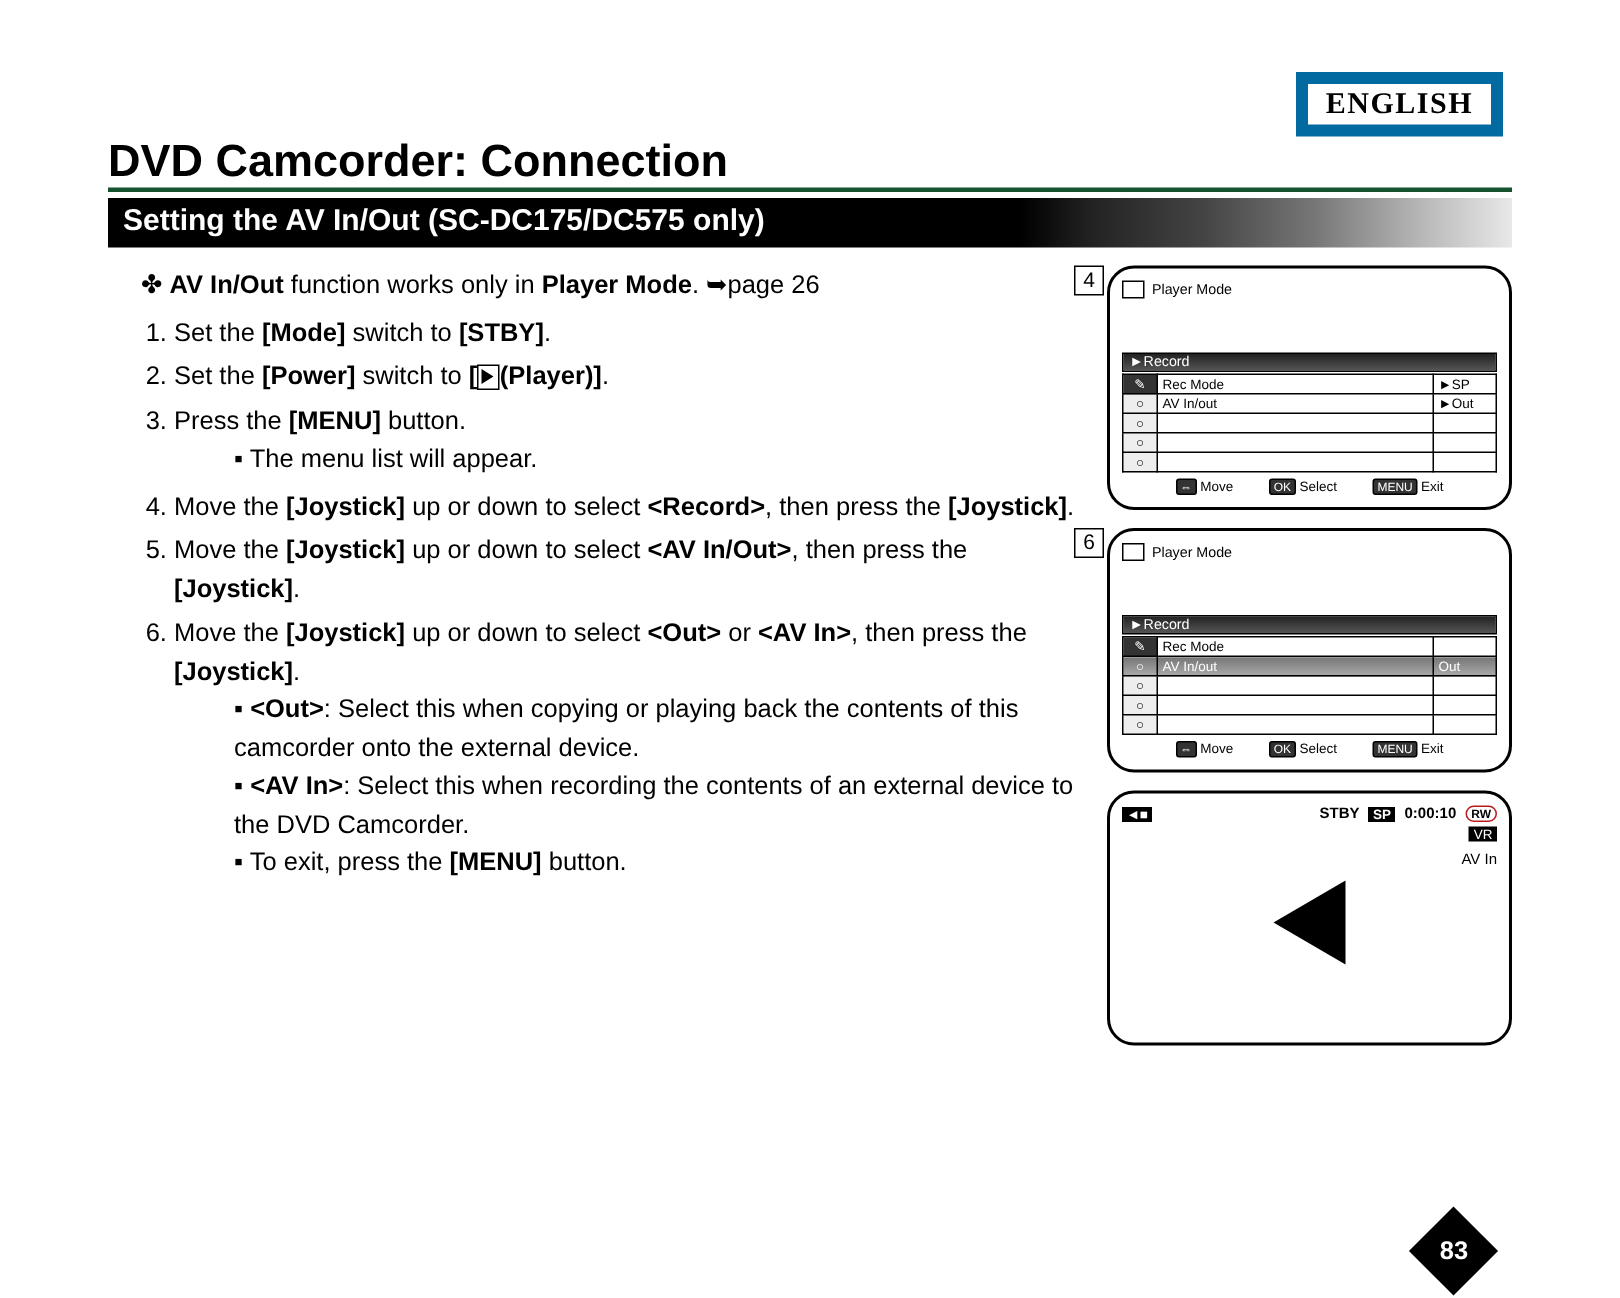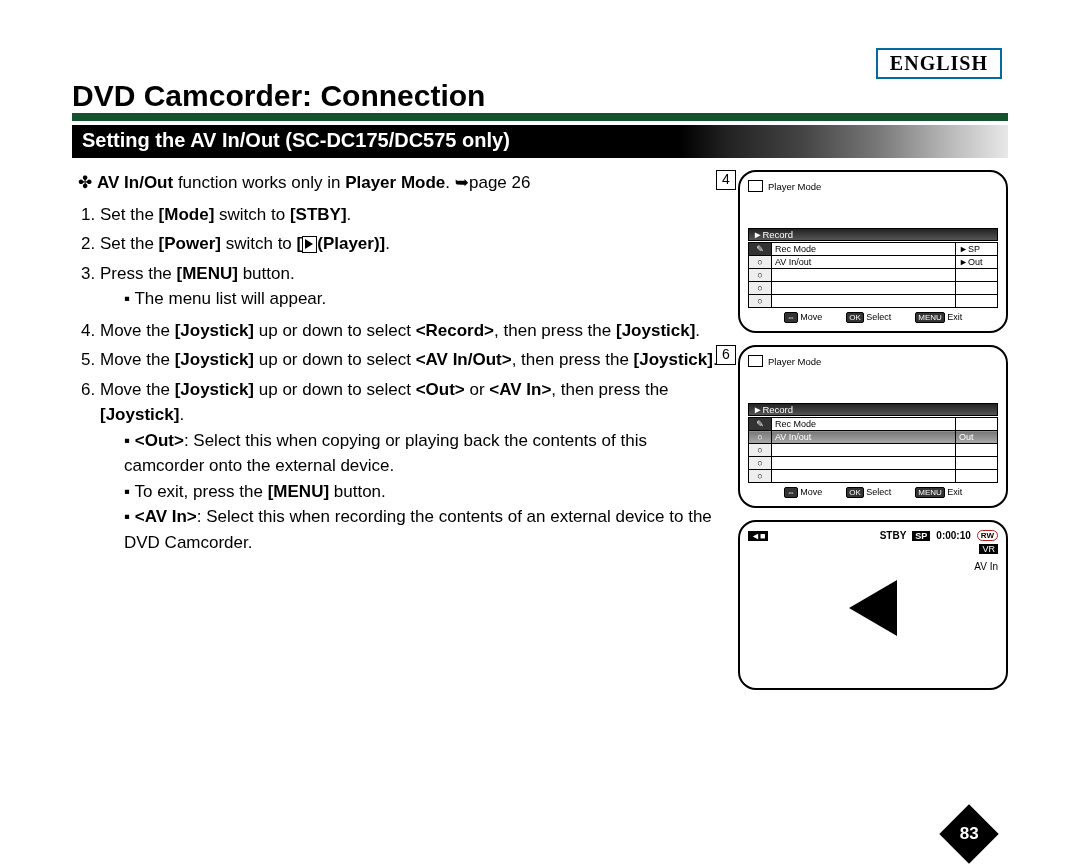--- a/index.html
+++ b/index.html
@@ -11,36 +11,36 @@
     height: 865px;
     position: relative;
     box-sizing: border-box;
   }
   .page {
     padding: 48px 72px 20px 72px;
     box-sizing: border-box;
   }
   .lang-box {
     float: right;
-    border: 2px solid #0369a1;
+    border: 8px solid #0369a1;
     padding: 2px 12px;
     font-weight: bold;
     font-family: "Times New Roman", serif;
     font-size: 20px;
     letter-spacing: 1px;
     margin-right: 6px;
     text-align: center;
   }
   h1 {
     clear: both;
     margin: 18px 0 0 0;
     font-size: 30px;
     font-weight: bold;
     font-family: Arial, sans-serif;
-    border-bottom: 8px solid #14532d;
+    border-bottom: 3px solid #14532d;
   }
   .grad-bar {
     margin-top: 4px;
     background: linear-gradient(to right, #000 0%, #000 65%, #222 70%, #444 78%, #777 86%, #bbb 94%, #e8e8e8 100%);
     color: #fff;
     font-weight: bold;
     font-size: 20px;
     padding: 4px 10px 6px 10px;
   }
   .columns {
@@ -51,21 +51,21 @@
   .col-text {
     flex: 1;
     font-size: 17px;
     line-height: 1.5;
   }
   .col-fig {
     width: 270px;
     flex: none;
   }
   ul.notes, ol.steps, ul.sub {
-    margin: 0 0 6px 0;
+    margin: 0 0 6px 16px;
     padding-left: 26px;
   }
   ul.notes { list-style: none; padding-left: 6px; }
   ul.notes > li::before { content: "✤ "; }
   ul.sub { list-style: none; padding-left: 24px; }
   ul.sub > li::before { content: "▪ "; }
   ol.steps { padding-left: 28px; }
   ol.steps > li { margin-bottom: 4px; }
   .bold { font-weight: bold; }
   .screen {
@@ -175,22 +175,22 @@
         <li>
           <span>Move the </span><span class="bold">[Joystick]</span><span> up or down to select </span><span class="bold">&lt;Record&gt;</span><span>, then press the </span><span class="bold">[Joystick]</span><span>.</span>
         </li>
         <li>
           <span>Move the </span><span class="bold">[Joystick]</span><span> up or down to select </span><span class="bold">&lt;AV In/Out&gt;</span><span>, then press the </span><span class="bold">[Joystick]</span><span>.</span>
         </li>
         <li>
           <span>Move the </span><span class="bold">[Joystick]</span><span> up or down to select </span><span class="bold">&lt;Out&gt;</span><span> or </span><span class="bold">&lt;AV In&gt;</span><span>, then press the </span><span class="bold">[Joystick]</span><span>.</span>
           <ul class="sub">
             <li><span class="bold">&lt;Out&gt;</span><span>: Select this when copying or playing back the contents of this camcorder onto the external device.</span></li>
+            <li><span class="bold">&lt;AV In&gt;</span><span>: Select this when recording the contents of an external device to the DVD Camcorder.</span></li>
             <li><span>To exit, press the </span><span class="bold">[MENU]</span><span> button.</span></li>
-            <li><span class="bold">&lt;AV In&gt;</span><span>: Select this when recording the contents of an external device to the DVD Camcorder.</span></li>
           </ul>
         </li>
       </ol>
     </div>
 
     <div class="col-fig">
 
       <div class="screen">
         <div class="fig-label">4</div>
         <div class="sc-title-row">

